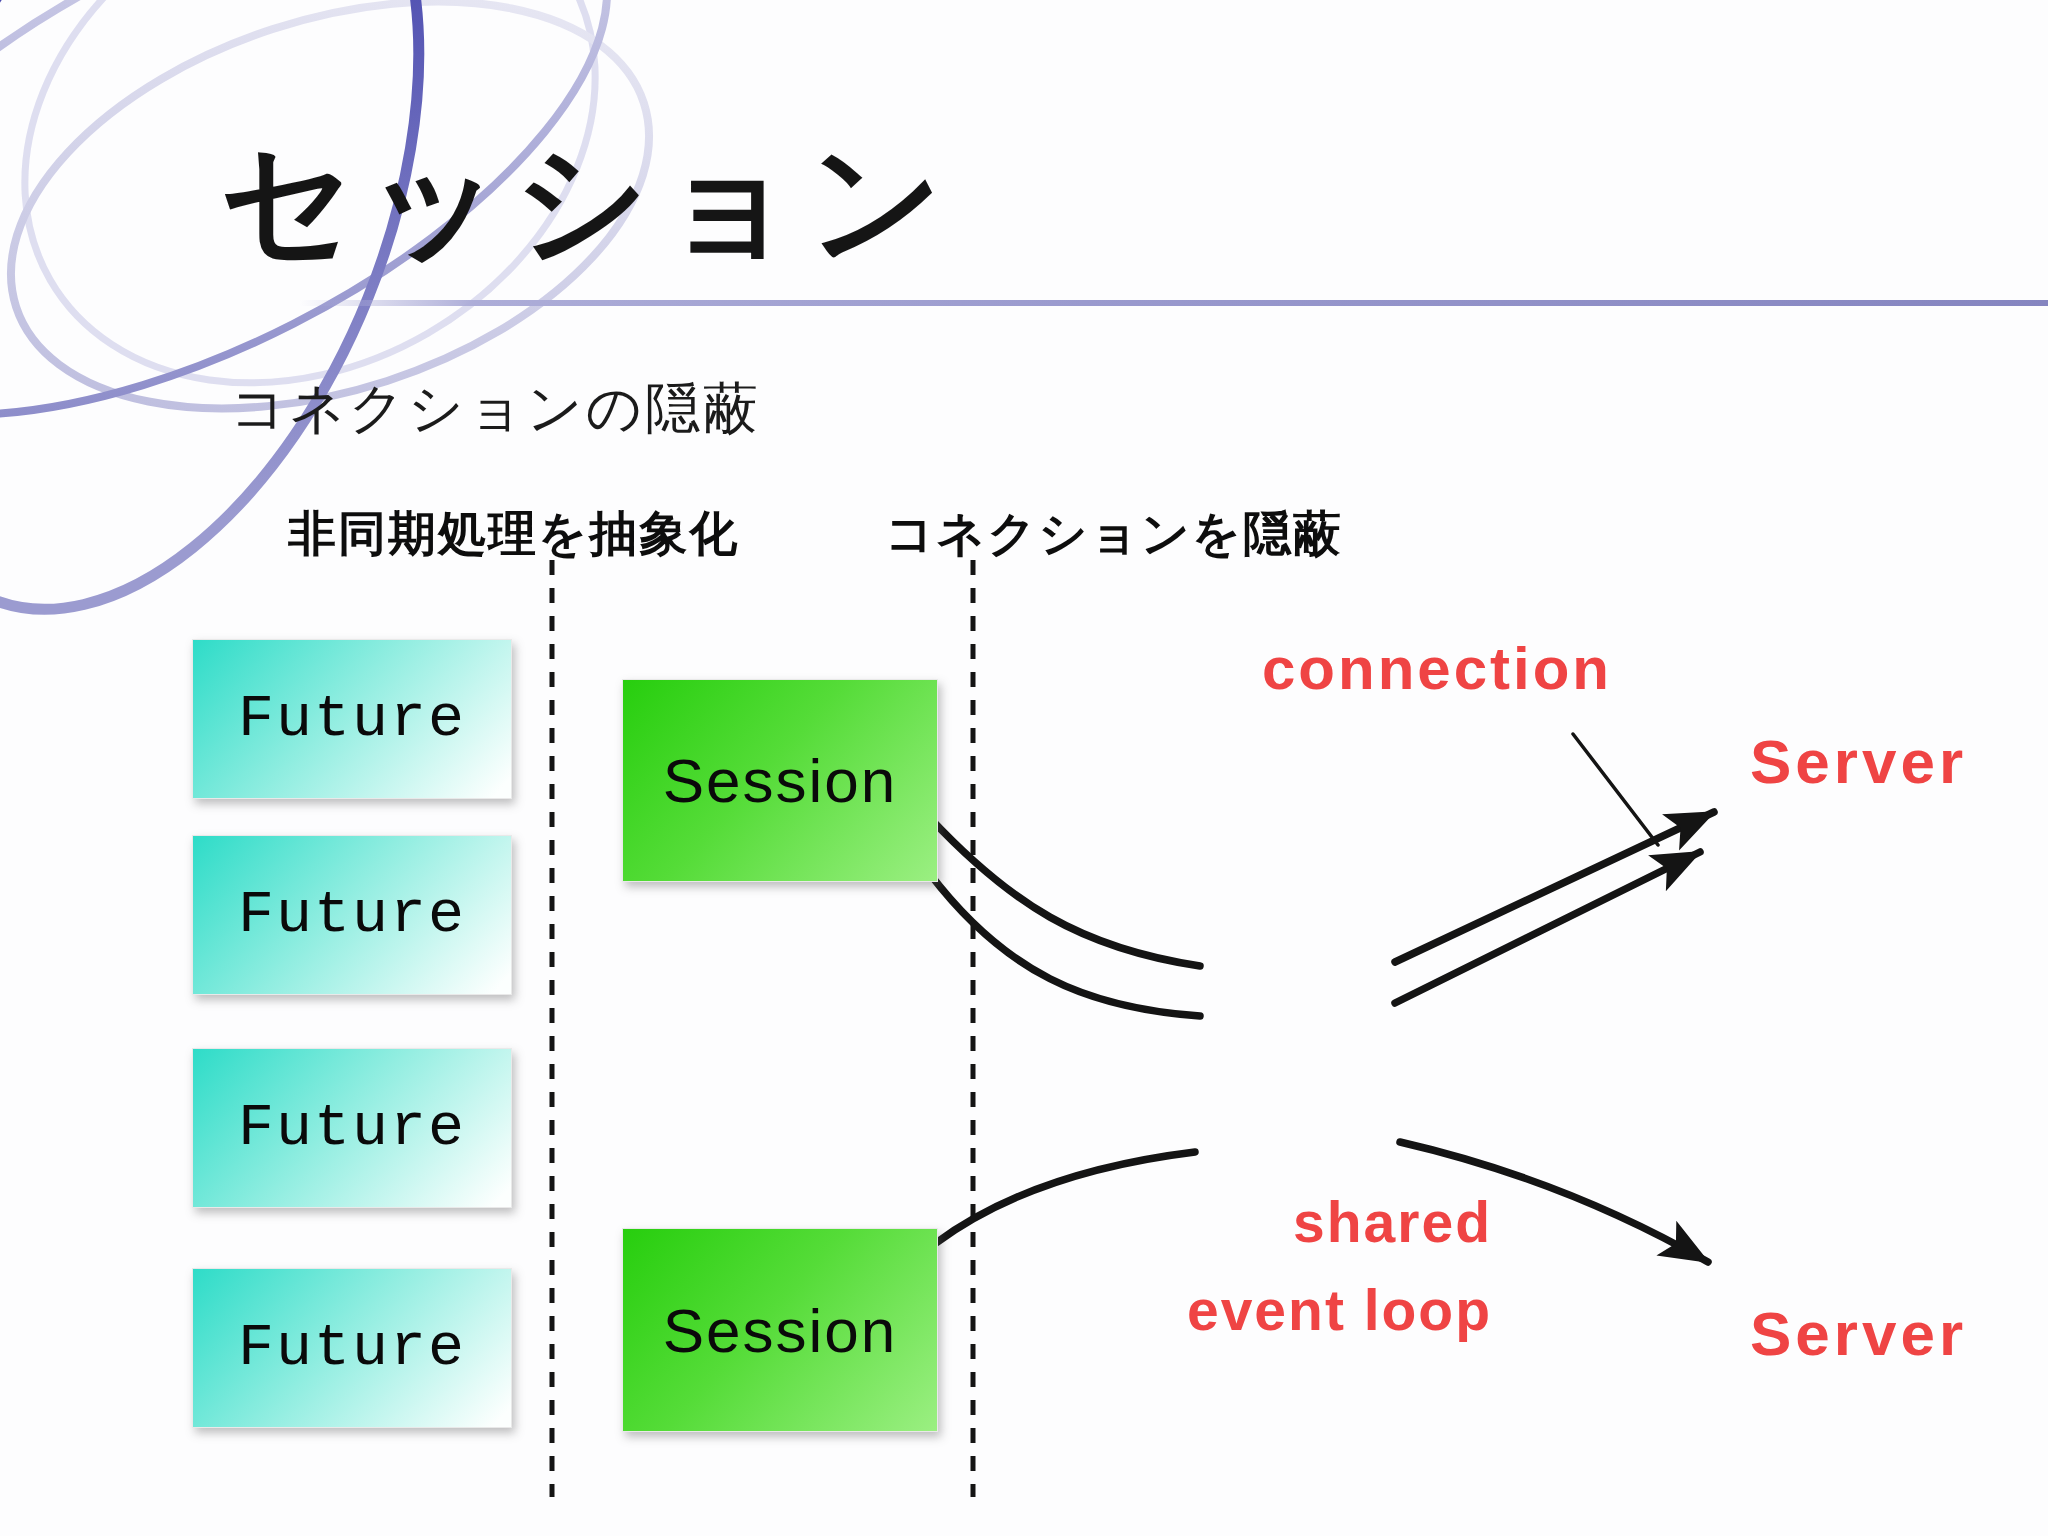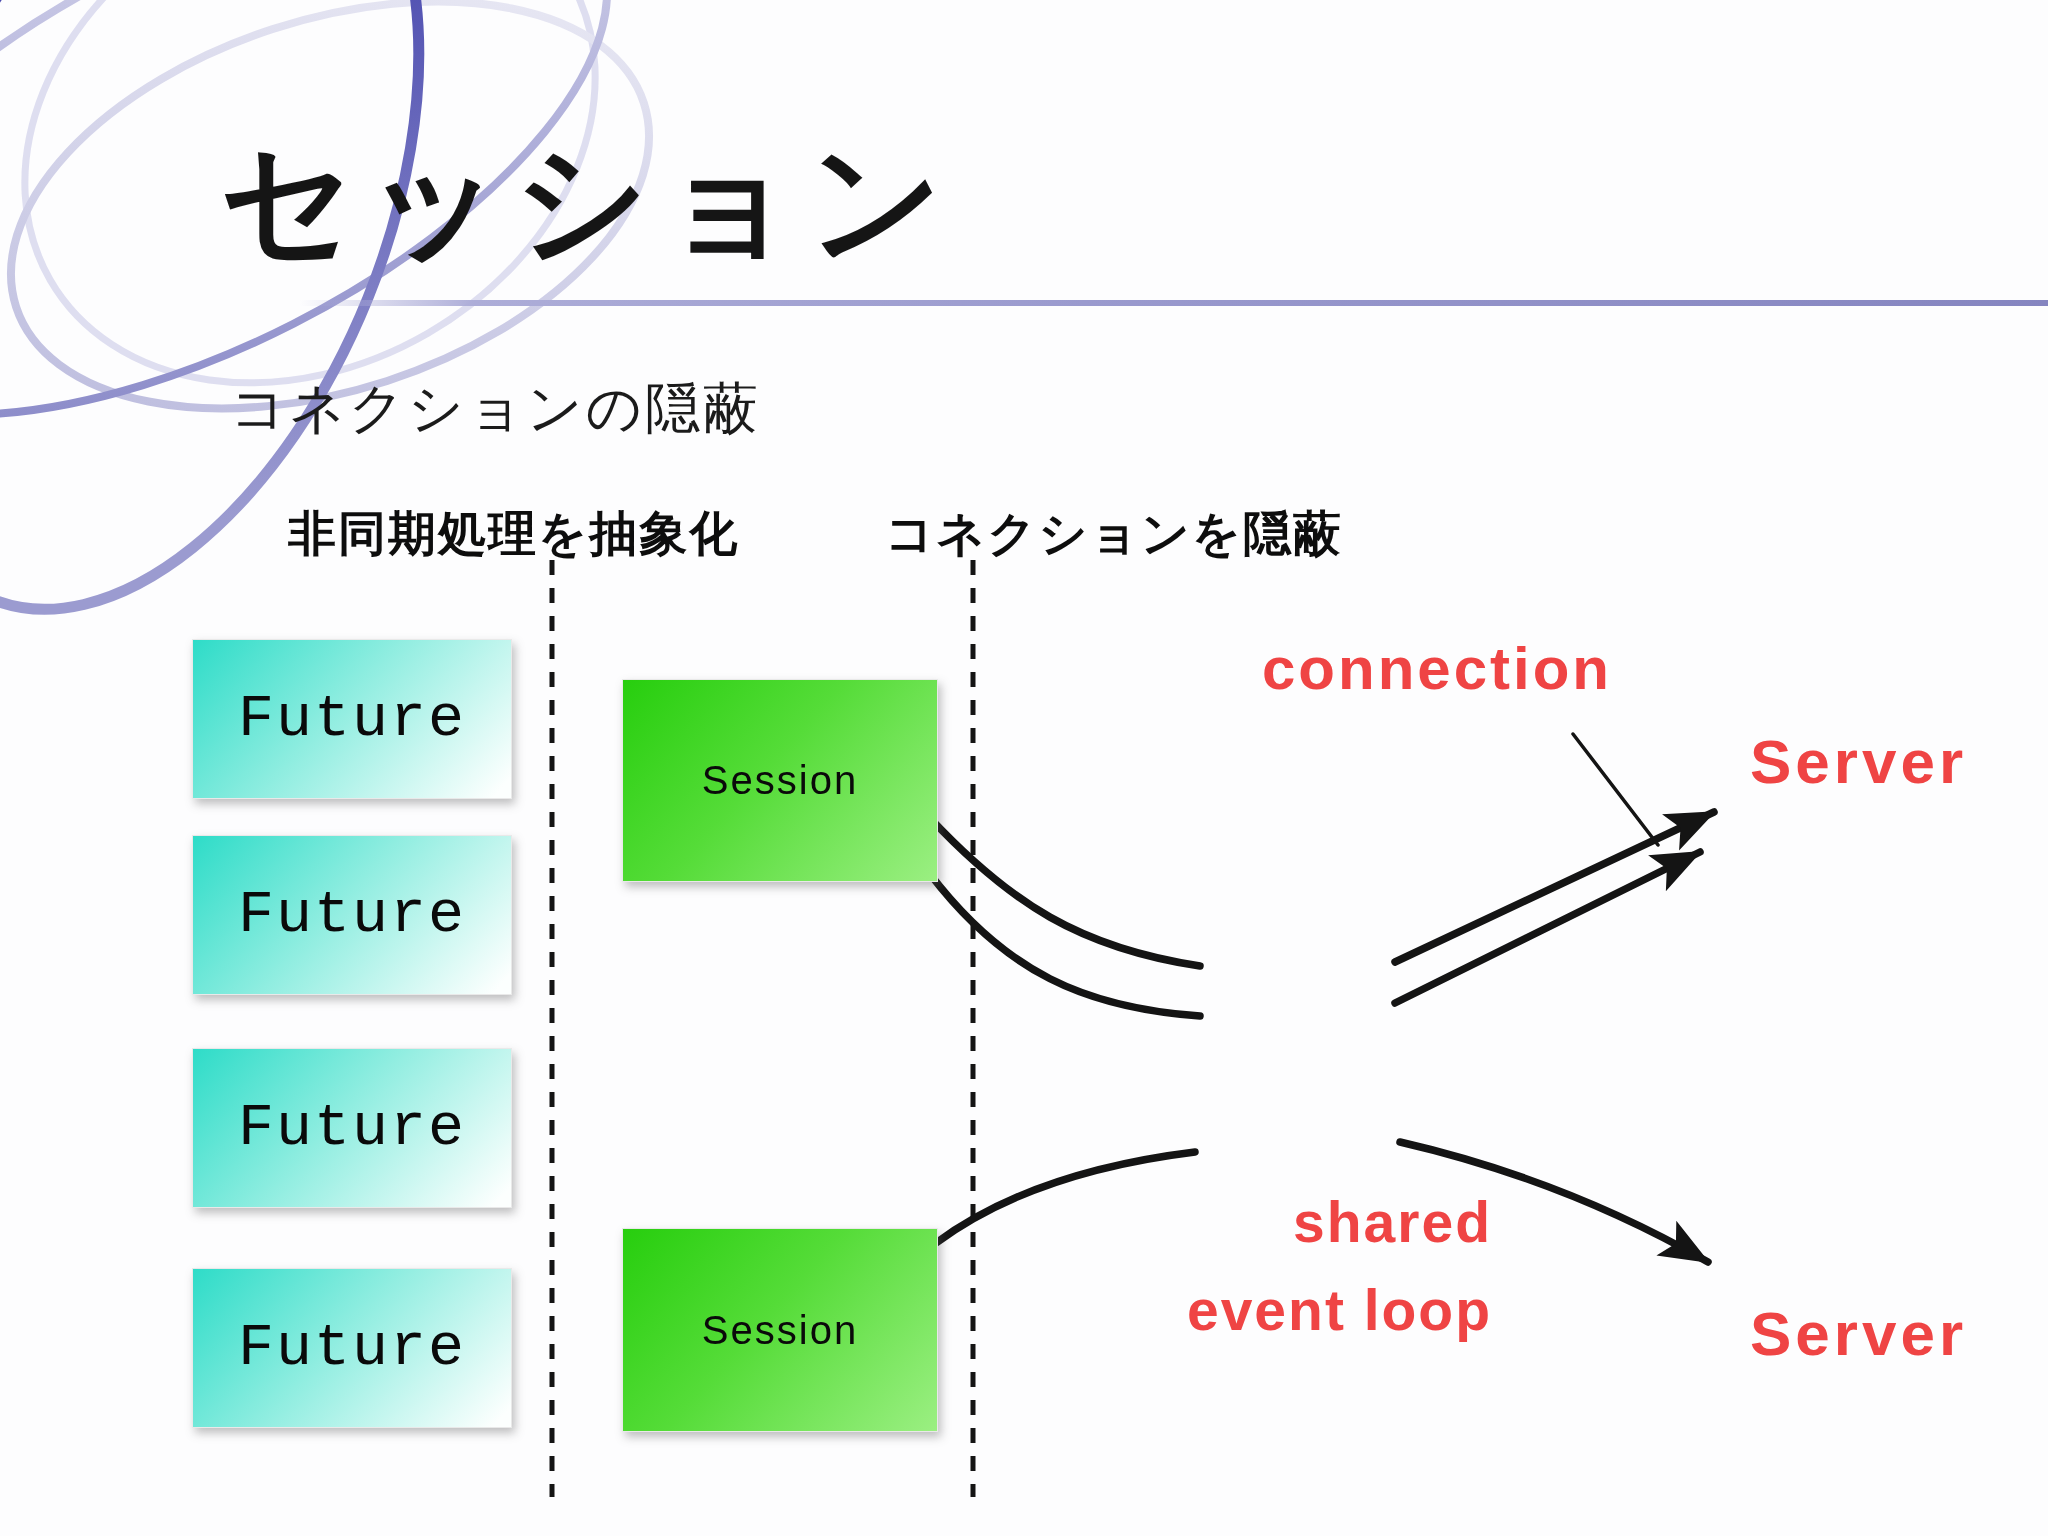--- a/index.html
+++ b/index.html
@@ -40,21 +40,21 @@
     color:#0a0a0a;border:1px solid #e9e9e9;
     box-shadow:3px 5px 9px rgba(90,90,90,0.38);
   }
   .future{
     left:192px;width:318px;height:158px;font-size:60px;letter-spacing:2px;
     background:linear-gradient(132deg,var(--future-gradient-start,#2EDCC8) 0%,var(--future-gradient-mid,#8FEDE0) 45%,var(--future-gradient-end,#FCFFFE) 96%);
     font-family:Liberation Mono, monospace;
   }
   .future.f1{top:639px;} .future.f2{top:835px;} .future.f3{top:1048px;} .future.f4{top:1268px;}
   .session{
-    left:622px;width:314px;height:201px;font-size:40px;letter-spacing:2px;
+    left:622px;width:314px;height:201px;font-size:62px;letter-spacing:2px;
     background:linear-gradient(132deg,var(--session-gradient-start,#27CE0E) 0%,var(--session-gradient-mid,#55DC38) 45%,var(--session-gradient-end,#9BEF82) 100%);
   }
   .session.s-top{top:679px;}
   .session.s-bottom{top:1228px;height:202px;}
   .loop{
     left:1113px;top:950px;width:311px;height:207px;font-size:64px;letter-spacing:2px;
     background:linear-gradient(172deg,var(--loop-gradient-start,#F6BE19) 0%,var(--loop-gradient-end,#F0D75A) 100%);
   }
 
   .annot{position:absolute;z-index:5;color:#ef4444;white-space:nowrap;font-weight:bold;}

